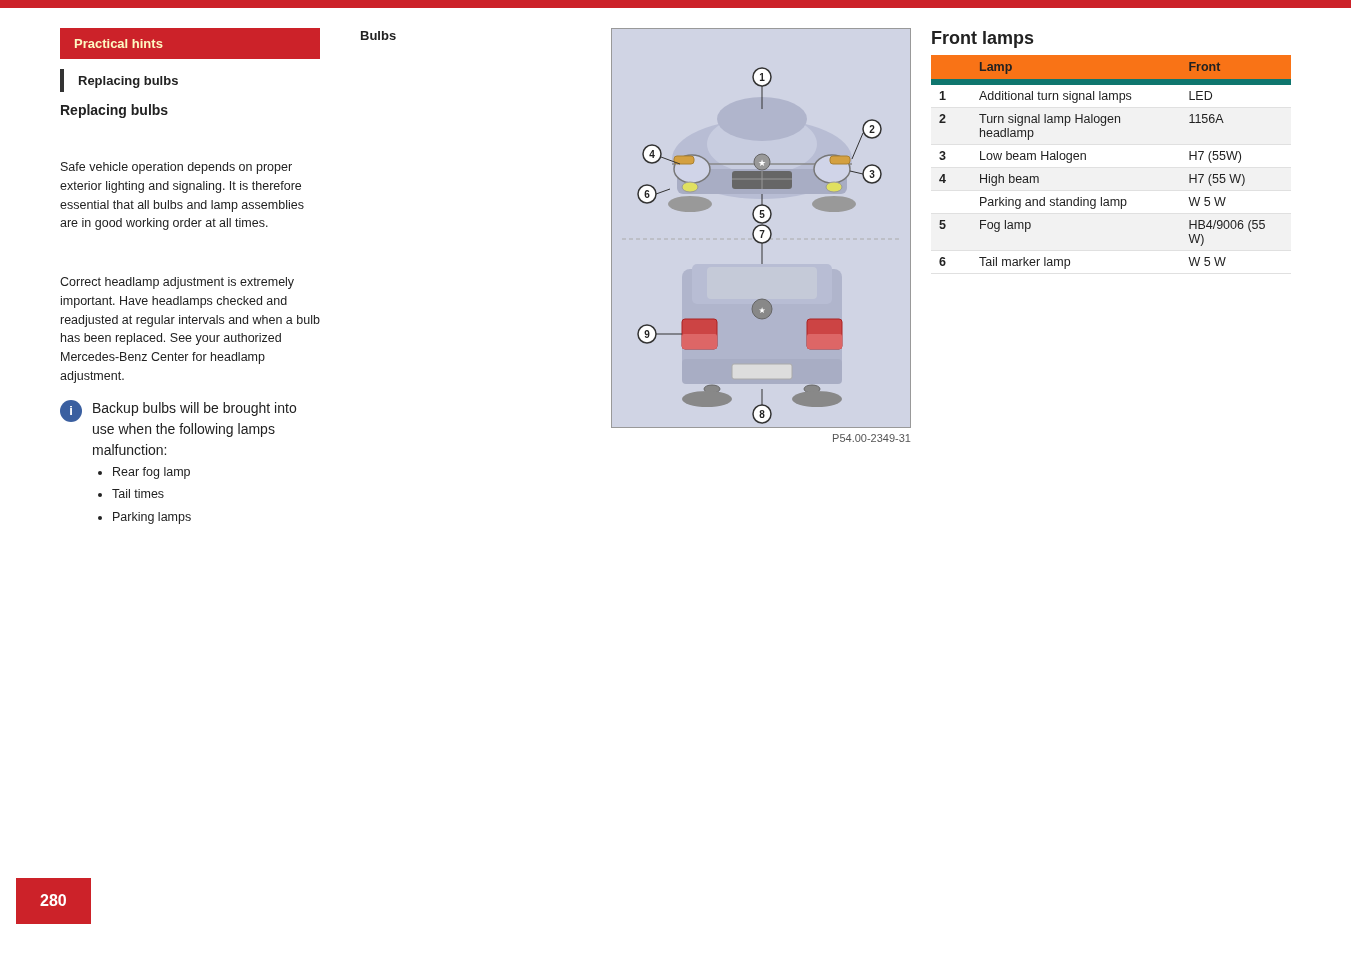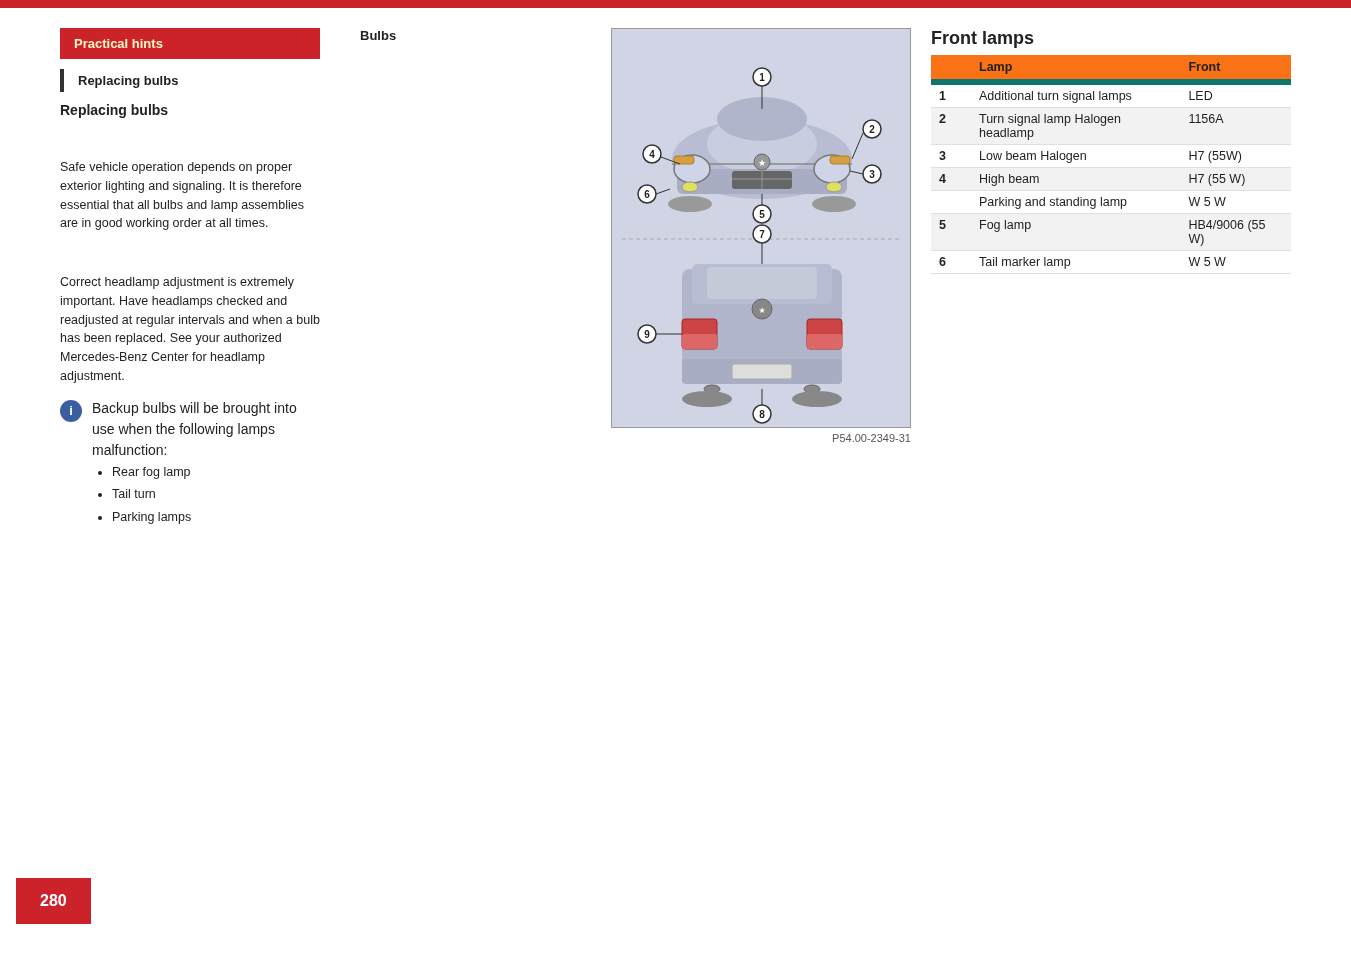--- a/index.html
+++ b/index.html
@@ -229,21 +229,21 @@
       <p class="body-text">Safe vehicle operation depends on proper exterior lighting and signaling. It is therefore essential that all bulbs and lamp assemblies are in good working order at all times.</p>
 
       <p class="body-text">Correct headlamp adjustment is extremely important. Have headlamps checked and readjusted at regular intervals and when a bulb has been replaced. See your authorized Mercedes-Benz Center for headlamp adjustment.</p>
 
       <div class="info-box">
         <div class="info-icon">i</div>
         <div>
           <p class="info-text">Backup bulbs will be brought into use when the following lamps malfunction:</p>
           <ul class="bullet-list">
             <li>Rear fog lamp</li>
-            <li>Tail turn</li>
+            <li>Tail times</li>
             <li>Parking lamps</li>
           </ul>
         </div>
       </div>
 
     </div>
 
     <div class="middle-col">
       <div class="bulbs-label">Bulbs</div>
 

